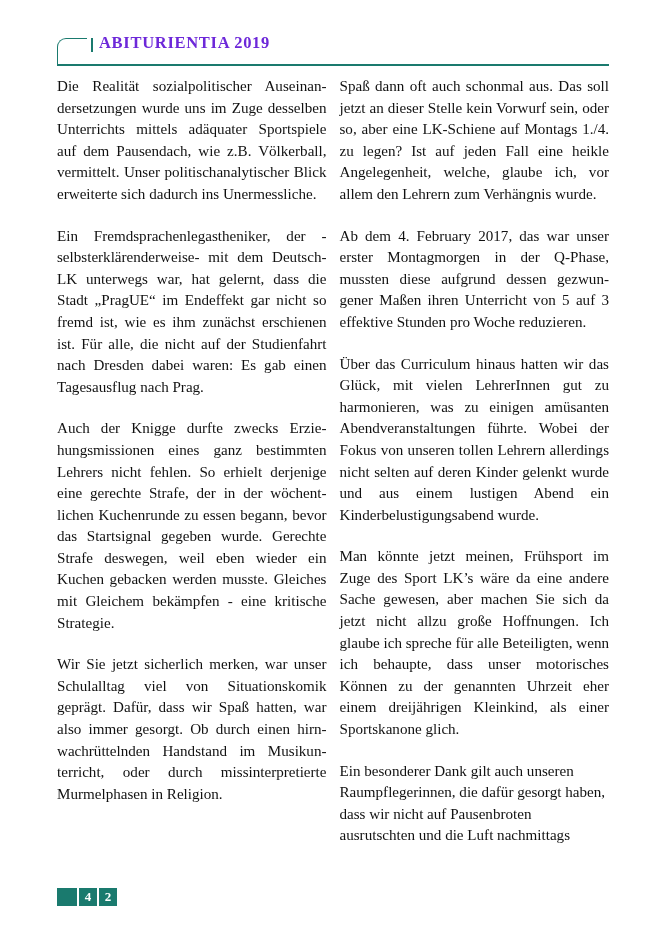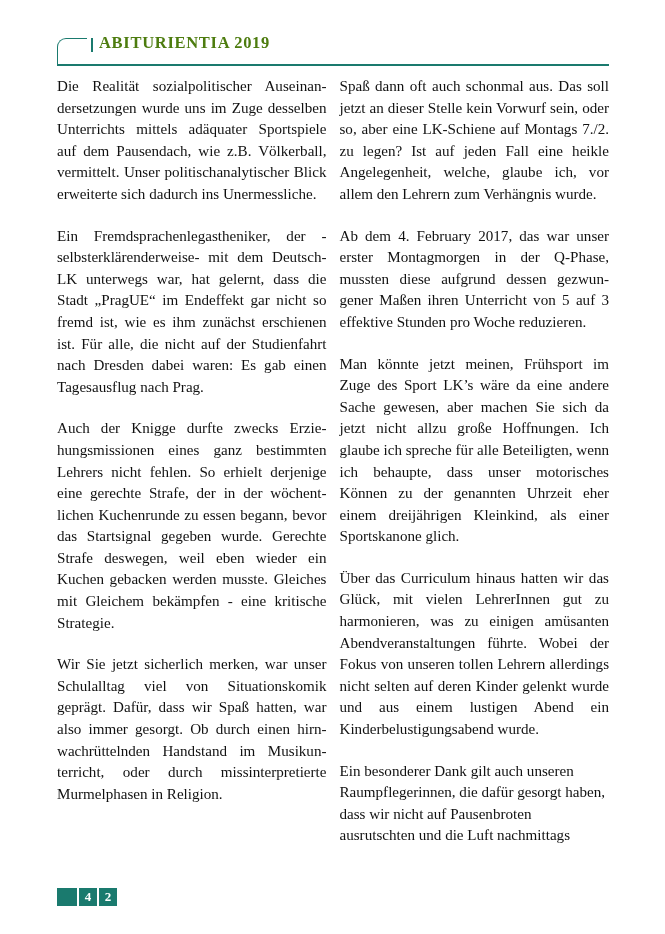--- a/index.html
+++ b/index.html
@@ -50,21 +50,21 @@
     background: #1a7a6e;
   }
   .header-title {
     position: absolute;
     left: 42px;
     top: 0px;
     font-family: "Liberation Serif", "DejaVu Serif", serif;
     font-weight: bold;
     font-size: 16.5px;
     letter-spacing: 0.7px;
-    color: #4d7c0f;
+    color: #6d28d9;
     white-space: nowrap;
     text-align: right;
   }
   .header-rule {
     position: absolute;
     left: 0;
     top: 31px;
     width: 552px;
     height: 1.5px;
     background: #1a7a6e;
@@ -143,24 +143,24 @@
 
     <div class="column">
       <p>Die Realität sozialpolitischer Auseinan­dersetzungen wurde uns im Zuge des­selben Unterrichts mittels adäquater Sportspiele auf dem Pausendach, wie z.B. Völkerball, vermittelt. Unser politisch­analytischer Blick erweiterte sich da­durch ins Unermessliche.</p>
       <p>Ein Fremdsprachenlegastheniker, der - selbsterklärenderweise- mit dem Deutsch-LK unterwegs war, hat gelernt, dass die Stadt „PragUE“ im Endeffekt gar nicht so fremd ist, wie es ihm zunächst erschienen ist. Für alle, die nicht auf der Studienfahrt nach Dresden dabei waren: Es gab einen Tagesausflug nach Prag.</p>
       <p>Auch der Knigge durfte zwecks Erzie­hungsmissionen eines ganz bestimmten Lehrers nicht fehlen. So erhielt derjenige eine gerechte Strafe, der in der wöchent­lichen Kuchenrunde zu essen begann, bevor das Startsignal gegeben wurde. Ge­rechte Strafe deswegen, weil eben wie­der ein Kuchen gebacken werden musste. Gleiches mit Gleichem bekämpfen - eine kritische Strategie.</p>
       <p>Wir Sie jetzt sicherlich merken, war un­ser Schulalltag viel von Situationskomik geprägt. Dafür, dass wir Spaß hatten, war also immer gesorgt. Ob durch einen hirn­wachrüttelnden Handstand im Musikun­terricht, oder durch missinterpretierte Murmelphasen in Religion.</p>
 
     </div>
 
     <div class="column">
-      <p>Spaß dann oft auch schonmal aus. Das soll jetzt an dieser Stelle kein Vorwurf sein, oder so, aber eine LK-Schiene auf Montags 7./2. zu legen? Ist auf jeden Fall eine heikle Angelegenheit, welche, glau­be ich, vor allem den Lehrern zum Ver­hängnis wurde.</p>
+      <p>Spaß dann oft auch schonmal aus. Das soll jetzt an dieser Stelle kein Vorwurf sein, oder so, aber eine LK-Schiene auf Montags 1./4. zu legen? Ist auf jeden Fall eine heikle Angelegenheit, welche, glau­be ich, vor allem den Lehrern zum Ver­hängnis wurde.</p>
       <p>Ab dem 4. February 2017, das war un­ser erster Montagmorgen in der Q-Phase, mussten diese aufgrund dessen gezwun­gener Maßen ihren Unterricht von 5 auf 3 effektive Stunden pro Woche reduzieren.</p>
+      <p>Über das Curriculum hinaus hatten wir das Glück, mit vielen LehrerInnen gut zu harmonieren, was zu einigen amüsanten Abendveranstaltungen führte.  Wobei der Fokus von unseren tollen Lehrern allerdings nicht selten auf deren Kinder gelenkt wurde und aus einem lustigen Abend ein Kinderbelustigungsabend wurde.</p>
       <p>Man könnte jetzt meinen, Frühsport im Zuge des Sport LK’s wäre da eine ande­re Sache gewesen, aber machen Sie sich da jetzt nicht allzu große Hoffnungen. Ich glaube ich spreche für alle Beteiligten, wenn ich behaupte, dass unser motori­sches Können zu der genannten Uhrzeit eher einem dreijährigen Kleinkind, als einer Sportskanone glich.</p>
-      <p>Über das Curriculum hinaus hatten wir das Glück, mit vielen LehrerInnen gut zu harmonieren, was zu einigen amüsanten Abendveranstaltungen führte.  Wobei der Fokus von unseren tollen Lehrern allerdings nicht selten auf deren Kinder gelenkt wurde und aus einem lustigen Abend ein Kinderbelustigungsabend wurde.</p>
       <p class="nojust">Ein besonderer Dank gilt auch unseren Raumpflegerinnen, die dafür gesorgt haben, dass wir nicht auf Pausenbroten ausrutschten und die Luft nachmittags</p>
     </div>
 
   </div>
 
   <div class="footer">
     <div class="pagebox blank"></div>
     <div class="pagebox">4</div>
     <div class="pagebox">2</div>
   </div>

